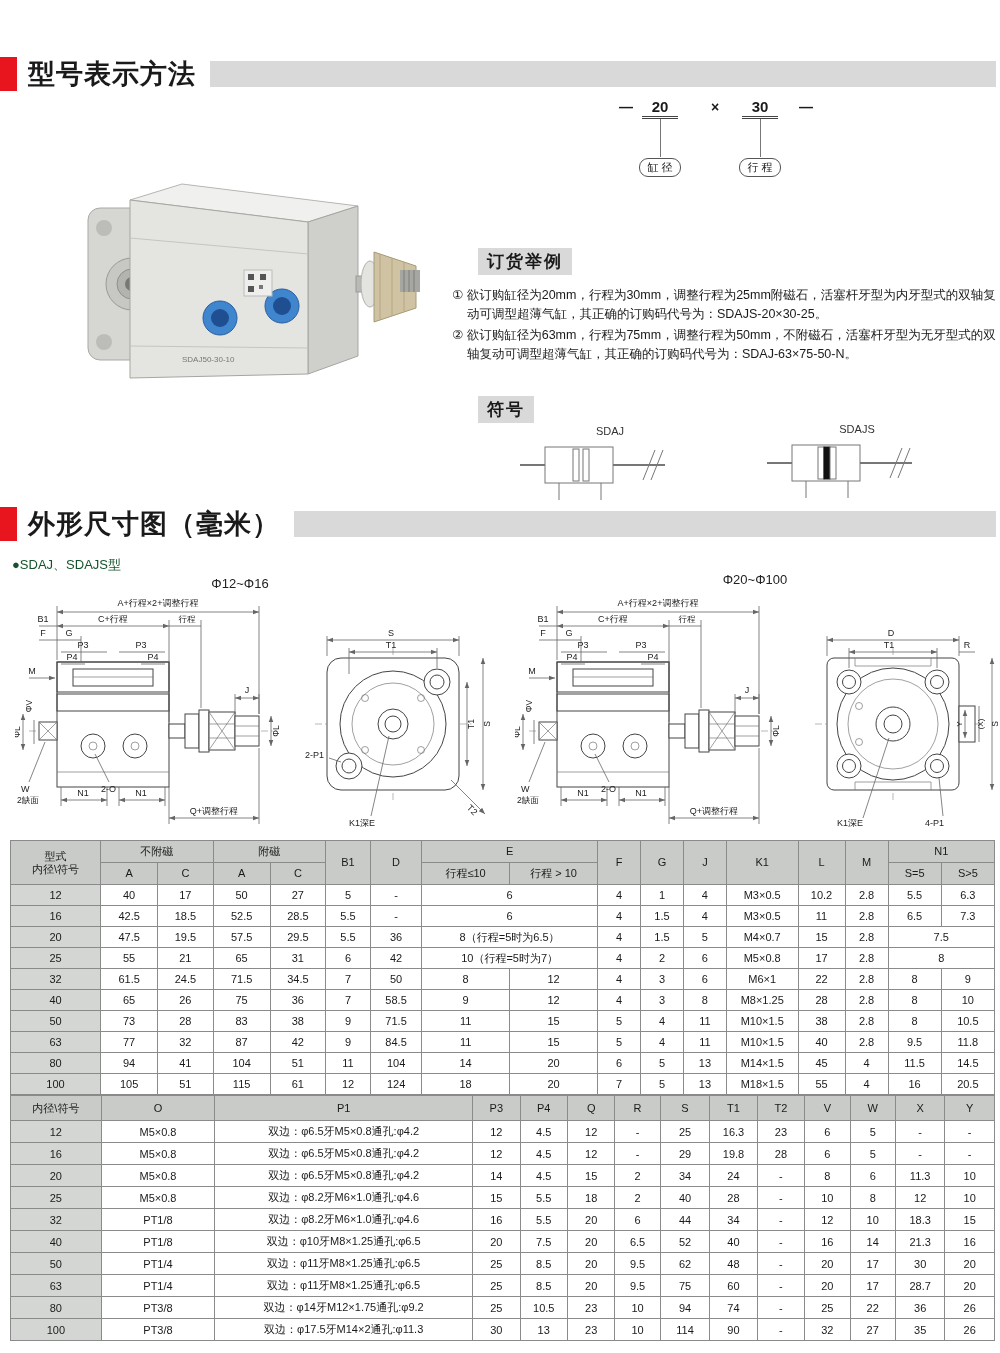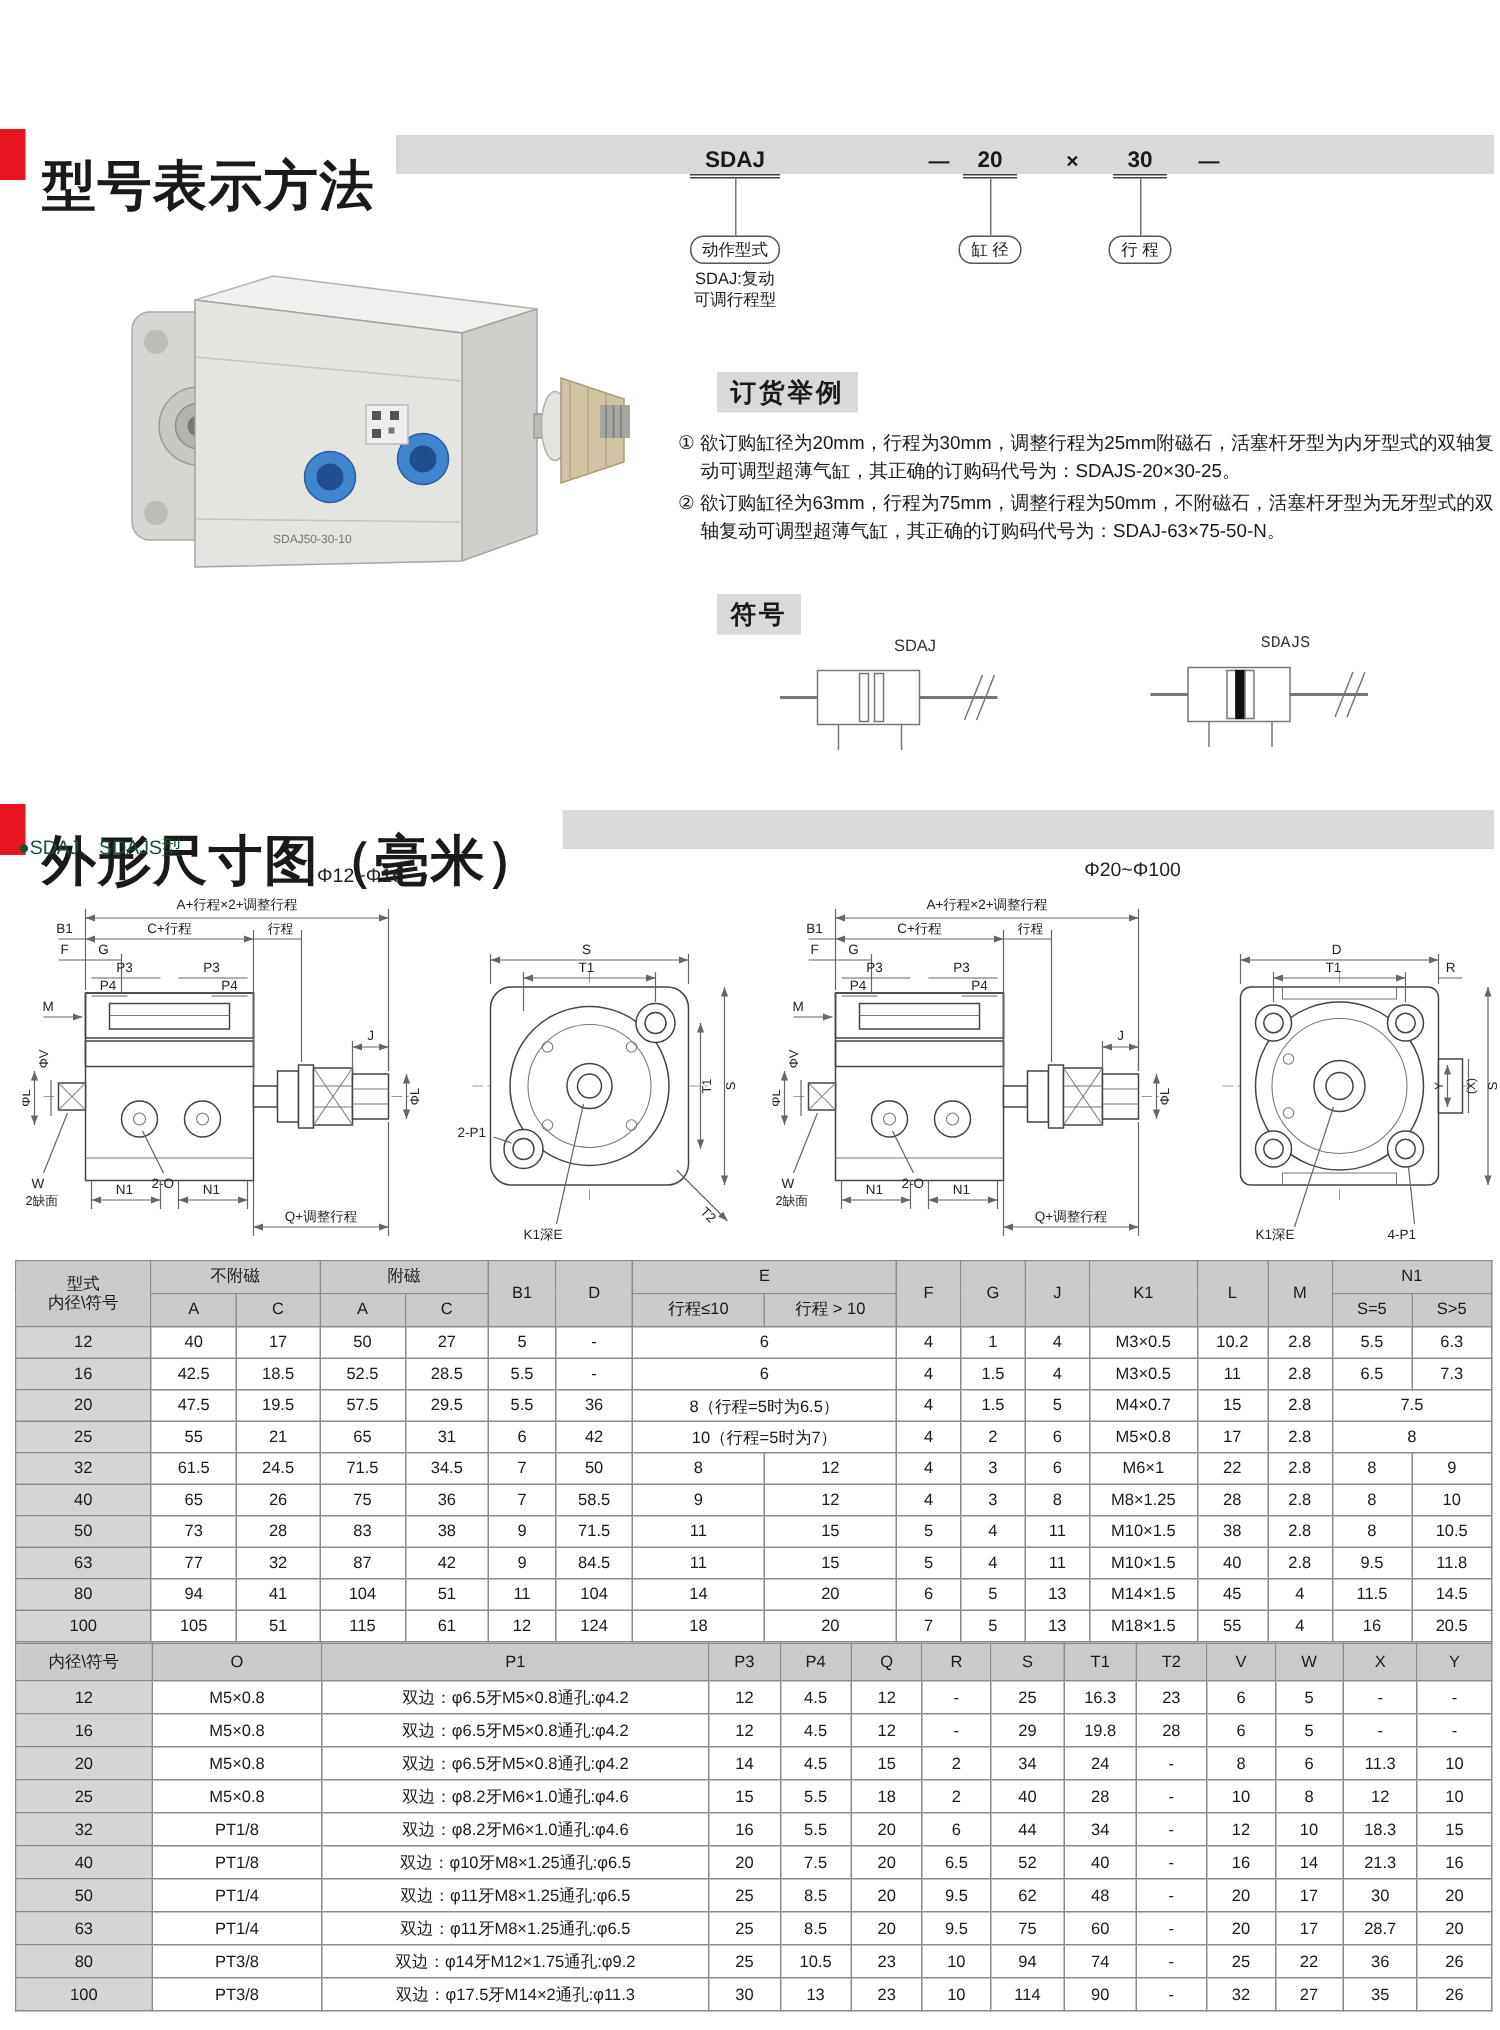--- a/index.html
+++ b/index.html
@@ -1,20 +1,20 @@
 <!DOCTYPE html>
 <html><head>
 <meta charset="utf-8">
 <style>
   html,body{margin:0;padding:0;background:#fff;}
   body{width:1000px;height:1353px;position:relative;font-family:"Liberation Sans","DejaVu Sans",sans-serif;color:#1a1a1a;overflow:hidden;}
   
   .sec-h{position:absolute;left:0;width:996px;display:flex;align-items:center;}
   .sec-h .sq{width:17px;height:34px;background:#e8141e;flex:0 0 auto;}
-  .sec-h .t{font-size:36px;font-weight:bold;margin-left:11px;letter-spacing:1px;white-space:nowrap;margin-top:44px;}
+  .sec-h .t{font-size:27px;font-weight:bold;margin-left:11px;letter-spacing:1px;white-space:nowrap;}
   .sec-h .bar{flex:1;height:26px;background:#d9d9d9;margin-left:14px;}
   
   .mc{position:absolute;left:448px;top:98px;width:548px;height:125px;}
   .mc-col{position:absolute;top:0;text-align:center;}
   .mc-code{display:inline-block;font-size:15px;font-weight:bold;border-bottom:3px double #444;padding:0 10px 1px 10px;}
   .mc-line{width:1px;height:38px;background:#777;margin:0 auto;}
   .mc-pill{display:inline-block;border:1px solid #555;border-radius:9px;font-size:11px;padding:1px 7px;white-space:nowrap;background:#fff;}
   .mc-desc{font-size:11px;line-height:1.3;margin-top:3px;white-space:nowrap;}
   .mc-desc.right{text-align:right;}
   .mc-sep{position:absolute;top:1px;font-size:14px;font-weight:bold;text-align:center;}
@@ -48,29 +48,20 @@
 </head>
 <body>
 
 <div class="sec-h" style="top:56px;">
   <div class="sq"></div>
   <div class="t">型号表示方法</div>
   <div class="bar"></div>
 </div>
 
 <div class="mc">
-  <div class="mc-col" style="left:0;width:84px;">
-    <span class="mc-code">SDAJ</span>
-    <div class="mc-line"></div>
-    <span class="mc-pill">动作型式</span>
-    <div class="mc-desc">
-      <div>SDAJ:复动</div>
-      <div>可调行程型</div>
-    </div>
-  </div>
   <div class="mc-sep" style="left:170px;width:16px;">—</div>
   <div class="mc-col" style="left:184px;width:56px;">
     <span class="mc-code">20</span>
     <div class="mc-line"></div>
     <span class="mc-pill">缸 径</span>
   </div>
   <div class="mc-sep" style="left:260px;width:14px;">×</div>
   <div class="mc-col" style="left:284px;width:56px;">
     <span class="mc-code">30</span>
     <div class="mc-line"></div>
@@ -135,21 +126,21 @@
     <line x1="5" y1="27" x2="150" y2="27" stroke="#777" stroke-width="2"></line>
     <rect x="30" y="9" width="68" height="36" fill="#fff" stroke="#777"></rect>
     <rect x="58" y="11" width="6" height="32" fill="#fff" stroke="#777"></rect>
     <rect x="68" y="11" width="6" height="32" fill="#fff" stroke="#777"></rect>
     <path d="M128,42 L140,12 M136,42 L148,12" stroke="#777" fill="none"></path>
     <line x1="44" y1="45" x2="44" y2="62" stroke="#777"></line>
     <line x1="86" y1="45" x2="86" y2="62" stroke="#777"></line>
   </svg>
 </div>
 
-<div class="sym" style="left:762px;top:423px;font-family:Liberation Mono, monospace;">
+<div class="sym" style="left:762px;top:423px;">
   <div class="lbl">SDAJS</div>
   <svg width="190" height="64" viewBox="0 0 190 64">
     <line x1="5" y1="27" x2="150" y2="27" stroke="#777" stroke-width="2"></line>
     <rect x="30" y="9" width="68" height="36" fill="#fff" stroke="#777"></rect>
     <rect x="56" y="11" width="6" height="32" fill="#fff" stroke="#777"></rect>
     <rect x="62" y="11" width="6" height="32" fill="#111" stroke="#111"></rect>
     <rect x="68" y="11" width="6" height="32" fill="#fff" stroke="#777"></rect>
     <path d="M128,42 L140,12 M136,42 L148,12" stroke="#777" fill="none"></path>
     <line x1="44" y1="45" x2="44" y2="62" stroke="#777"></line>
     <line x1="86" y1="45" x2="86" y2="62" stroke="#777"></line>

